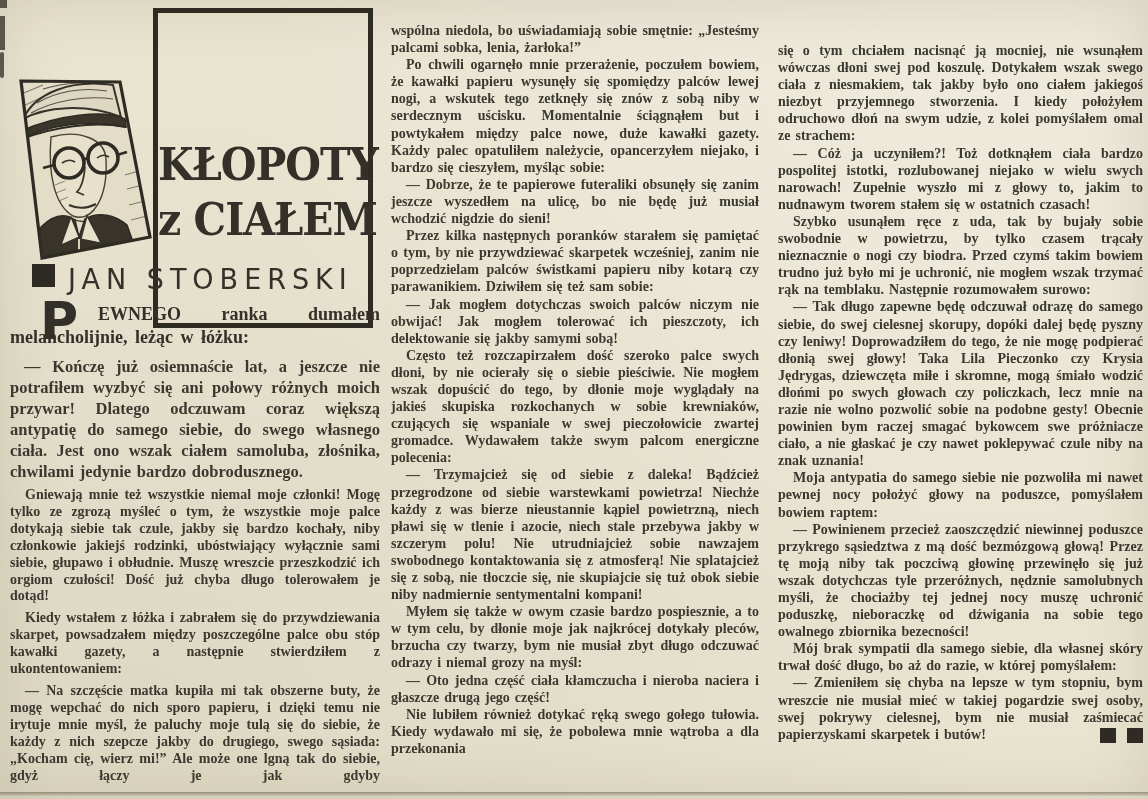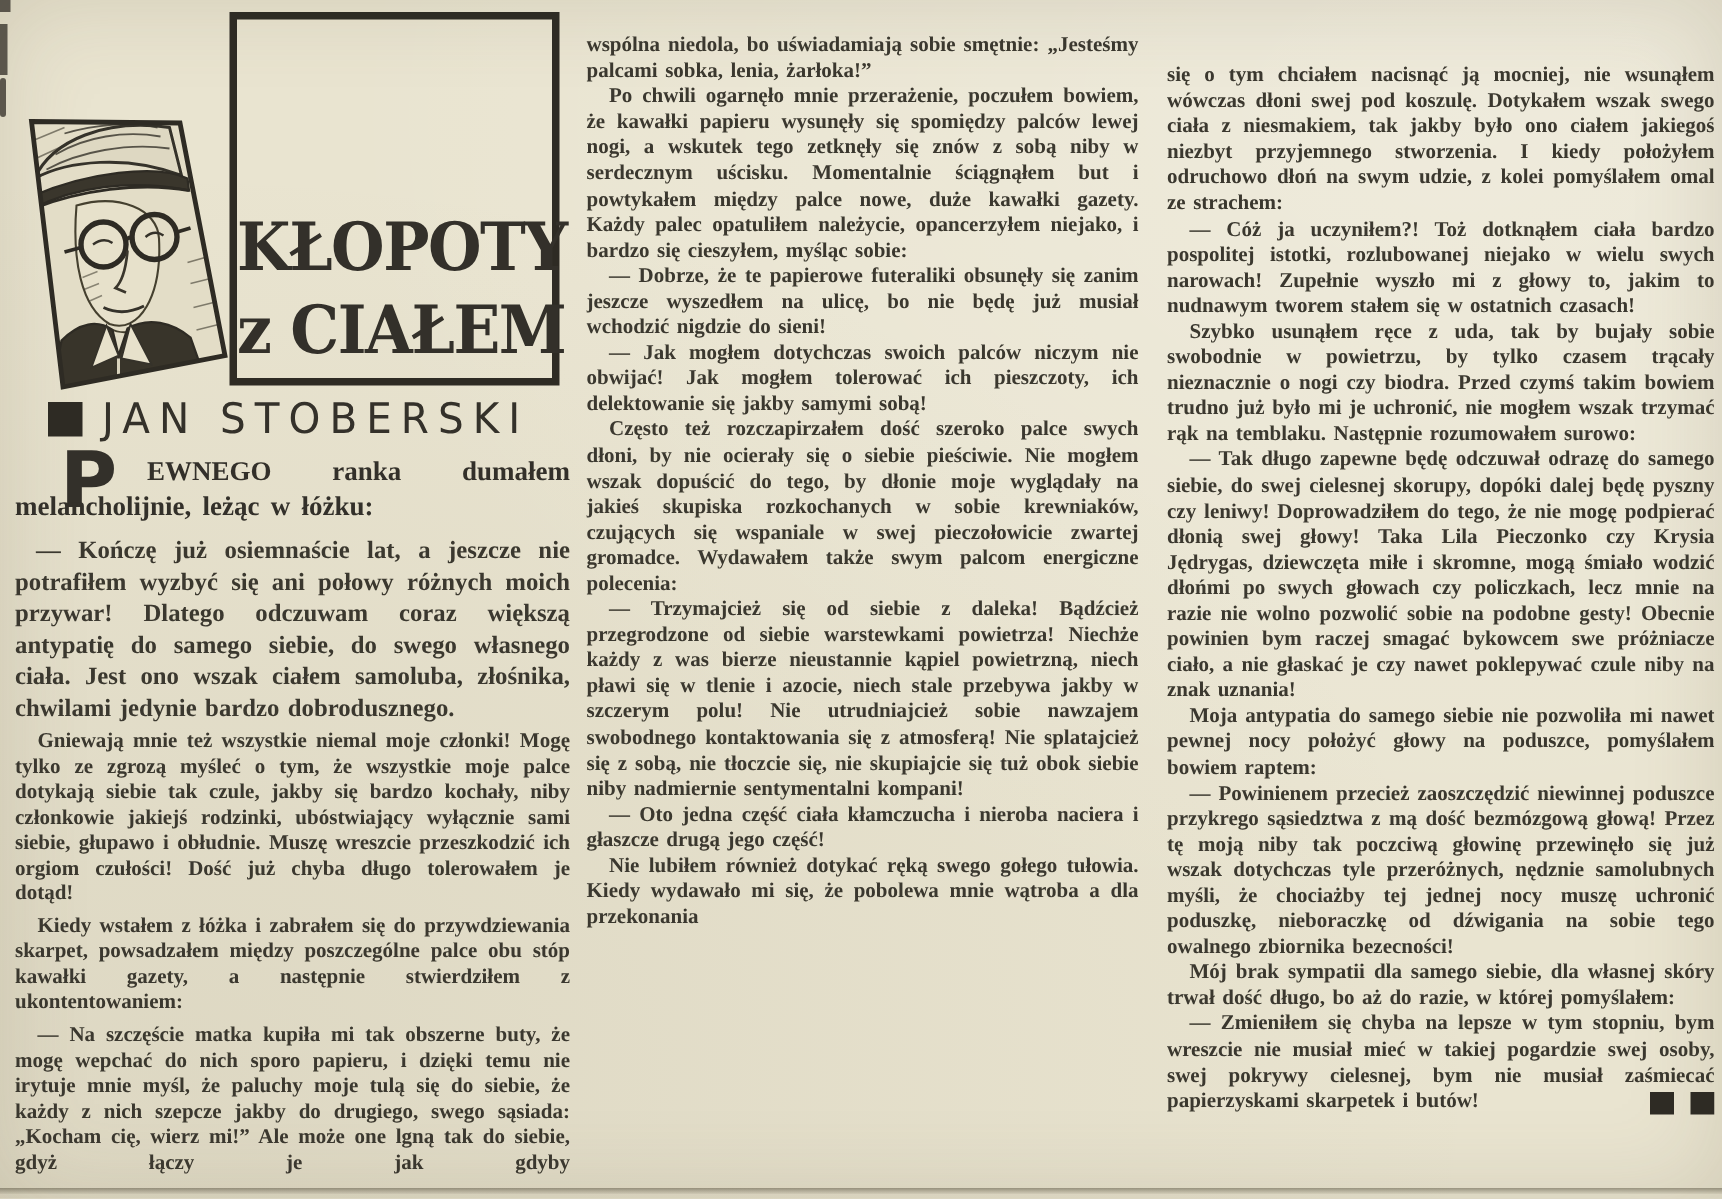--- a/index.html
+++ b/index.html
@@ -22,36 +22,36 @@
   .smudge-a{left:0;top:16px;width:5px;height:34px;}
   .smudge-b{left:0;top:52px;width:4px;height:26px;border-radius:2px;}
   .smudge-c{left:0;top:0;width:7px;height:8px;}
   .page-bottom-edge{
     position:absolute;left:0;right:0;top:792px;height:4px;
     background:linear-gradient(to bottom, rgba(66,60,42,0.45), rgba(66,60,42,0.06));
   }
 
   
   .title-box{
-    position:absolute;left:153px;top:8px;width:220px;height:249px;
+    position:absolute;left:153px;top:8px;width:220px;height:320px;
     border:5px solid #2e2b24;box-sizing:border-box;
   }
   .title-line{
     position:absolute;left:0;right:2px;text-align:center;white-space:nowrap;
     font-family:"DejaVu Serif", serif;font-weight:bold;
     font-size:41px;letter-spacing:-1px;color:#33302a;
     transform:scaleY(1.08);
   }
   .title-line.l1{top:128px;}
   .title-line.l2{top:183px;}
 
   .portrait{position:absolute;left:13px;top:55px;width:144px;height:210px;}
 
   .author-row{
-    position:absolute;left:32px;top:264px;display:flex;align-items:center;gap:13px;
+    position:absolute;left:32px;top:264px;display:flex;align-items:flex-start;gap:13px;
   }
   .author-square{width:23px;height:23px;background:#2e2b24;}
   .author-name{
     font-family:"DejaVu Sans", sans-serif;font-size:27px;letter-spacing:6px;
     color:#34312a;transform:scaleY(1.04);white-space:nowrap;
   }
 
   
   .col{position:absolute;overflow:hidden;text-align:justify;}
   .col p{margin:0;}
@@ -173,23 +173,25 @@
         <p class="para p-body">Kiedy wstałem z łóżka i zabrałem się do przywdziewania skarpet, powsadzałem między poszczególne palce obu stóp kawałki gazety, a następnie stwierdziłem z ukontentowaniem:</p>
         <p class="para p-body flush">— Na szczęście matka kupiła mi tak obszerne buty, że mogę wepchać do nich sporo papieru, i dzięki temu nie irytuje mnie myśl, że paluchy moje tulą się do siebie, że każdy z nich szepcze jakby do drugiego, swego sąsiada: „Kocham cię, wierz mi!” Ale może one lgną tak do siebie, gdyż łączy je jak gdyby</p>
       </div>
   </div>
 
   <div class="col col-2">
     <div>
         <p class="para p-body no-indent">wspólna niedola, bo uświadamiają sobie smętnie: „Jesteśmy palcami sobka, lenia, żarłoka!”</p>
         <p class="para p-body">Po chwili ogarnęło mnie przerażenie, poczułem bowiem, że kawałki papieru wysunęły się spomiędzy palców lewej nogi, a wskutek tego zetknęły się znów z sobą niby w serdecznym uścisku. Momentalnie ściągnąłem but i powtykałem między palce nowe, duże kawałki gazety. Każdy palec opatuliłem należycie, opancerzyłem niejako, i bardzo się cieszyłem, myśląc sobie:</p>
         <p class="para p-body">— Dobrze, że te papierowe futeraliki obsunęły się zanim jeszcze wyszedłem na ulicę, bo nie będę już musiał wchodzić nigdzie do sieni!</p>
+        <p class="para p-body">Przez kilka następnych poranków starałem się pamiętać o tym, by nie przywdziewać skarpetek wcześniej, zanim nie poprzedzielam palców świstkami papieru niby kotarą czy parawanikiem. Dziwiłem się też sam sobie:</p>
         <p class="para p-body">— Jak mogłem dotychczas swoich palców niczym nie obwijać! Jak mogłem tolerować ich pieszczoty, ich delektowanie się jakby samymi sobą!</p>
         <p class="para p-body">Często też rozczapirzałem dość szeroko palce swych dłoni, by nie ocierały się o siebie pieściwie. Nie mogłem wszak dopuścić do tego, by dłonie moje wyglądały na jakieś skupiska rozkochanych w sobie krewniaków, czujących się wspaniale w swej pieczołowicie zwartej gromadce. Wydawałem także swym palcom energiczne polecenia:</p>
         <p class="para p-body">— Trzymajcież się od siebie z daleka! Bądźcież przegrodzone od siebie warstewkami powietrza! Niechże każdy z was bierze nieustannie kąpiel powietrzną, niech pławi się w tlenie i azocie, niech stale przebywa jakby w szczerym polu! Nie utrudniajcież sobie nawzajem swobodnego kontaktowania się z atmosferą! Nie splatajcież się z sobą, nie tłoczcie się, nie skupiajcie się tuż obok siebie niby nadmiernie sentymentalni kompani!</p>
+        <p class="para p-body">Myłem się także w owym czasie bardzo pospiesznie, a to w tym celu, by dłonie moje jak najkrócej dotykały pleców, brzucha czy twarzy, bym nie musiał zbyt długo odczuwać odrazy i niemal grozy na myśl:</p>
         <p class="para p-body">— Oto jedna część ciała kłamczucha i nieroba naciera i głaszcze drugą jego część!</p>
         <p class="para p-body flush">Nie lubiłem również dotykać ręką swego gołego tułowia. Kiedy wydawało mi się, że pobolewa mnie wątroba a dla przekonania</p>
       </div>
   </div>
 
   <div class="col col-3">
     <div>
         <p class="para p-body no-indent">się o tym chciałem nacisnąć ją mocniej, nie wsunąłem wówczas dłoni swej pod koszulę. Dotykałem wszak swego ciała z niesmakiem, tak jakby było ono ciałem jakiegoś niezbyt przyjemnego stworzenia. I kiedy położyłem odruchowo dłoń na swym udzie, z kolei pomyślałem omal ze strachem:</p>
         <p class="para p-body">— Cóż ja uczyniłem?! Toż dotknąłem ciała bardzo pospolitej istotki, rozlubowanej niejako w wielu swych narowach! Zupełnie wyszło mi z głowy to, jakim to nudnawym tworem stałem się w ostatnich czasach!</p>
         <p class="para p-body">Szybko usunąłem ręce z uda, tak by bujały sobie swobodnie w powietrzu, by tylko czasem trącały nieznacznie o nogi czy biodra. Przed czymś takim bowiem trudno już było mi je uchronić, nie mogłem wszak trzymać rąk na temblaku. Następnie rozumowałem surowo:</p>

